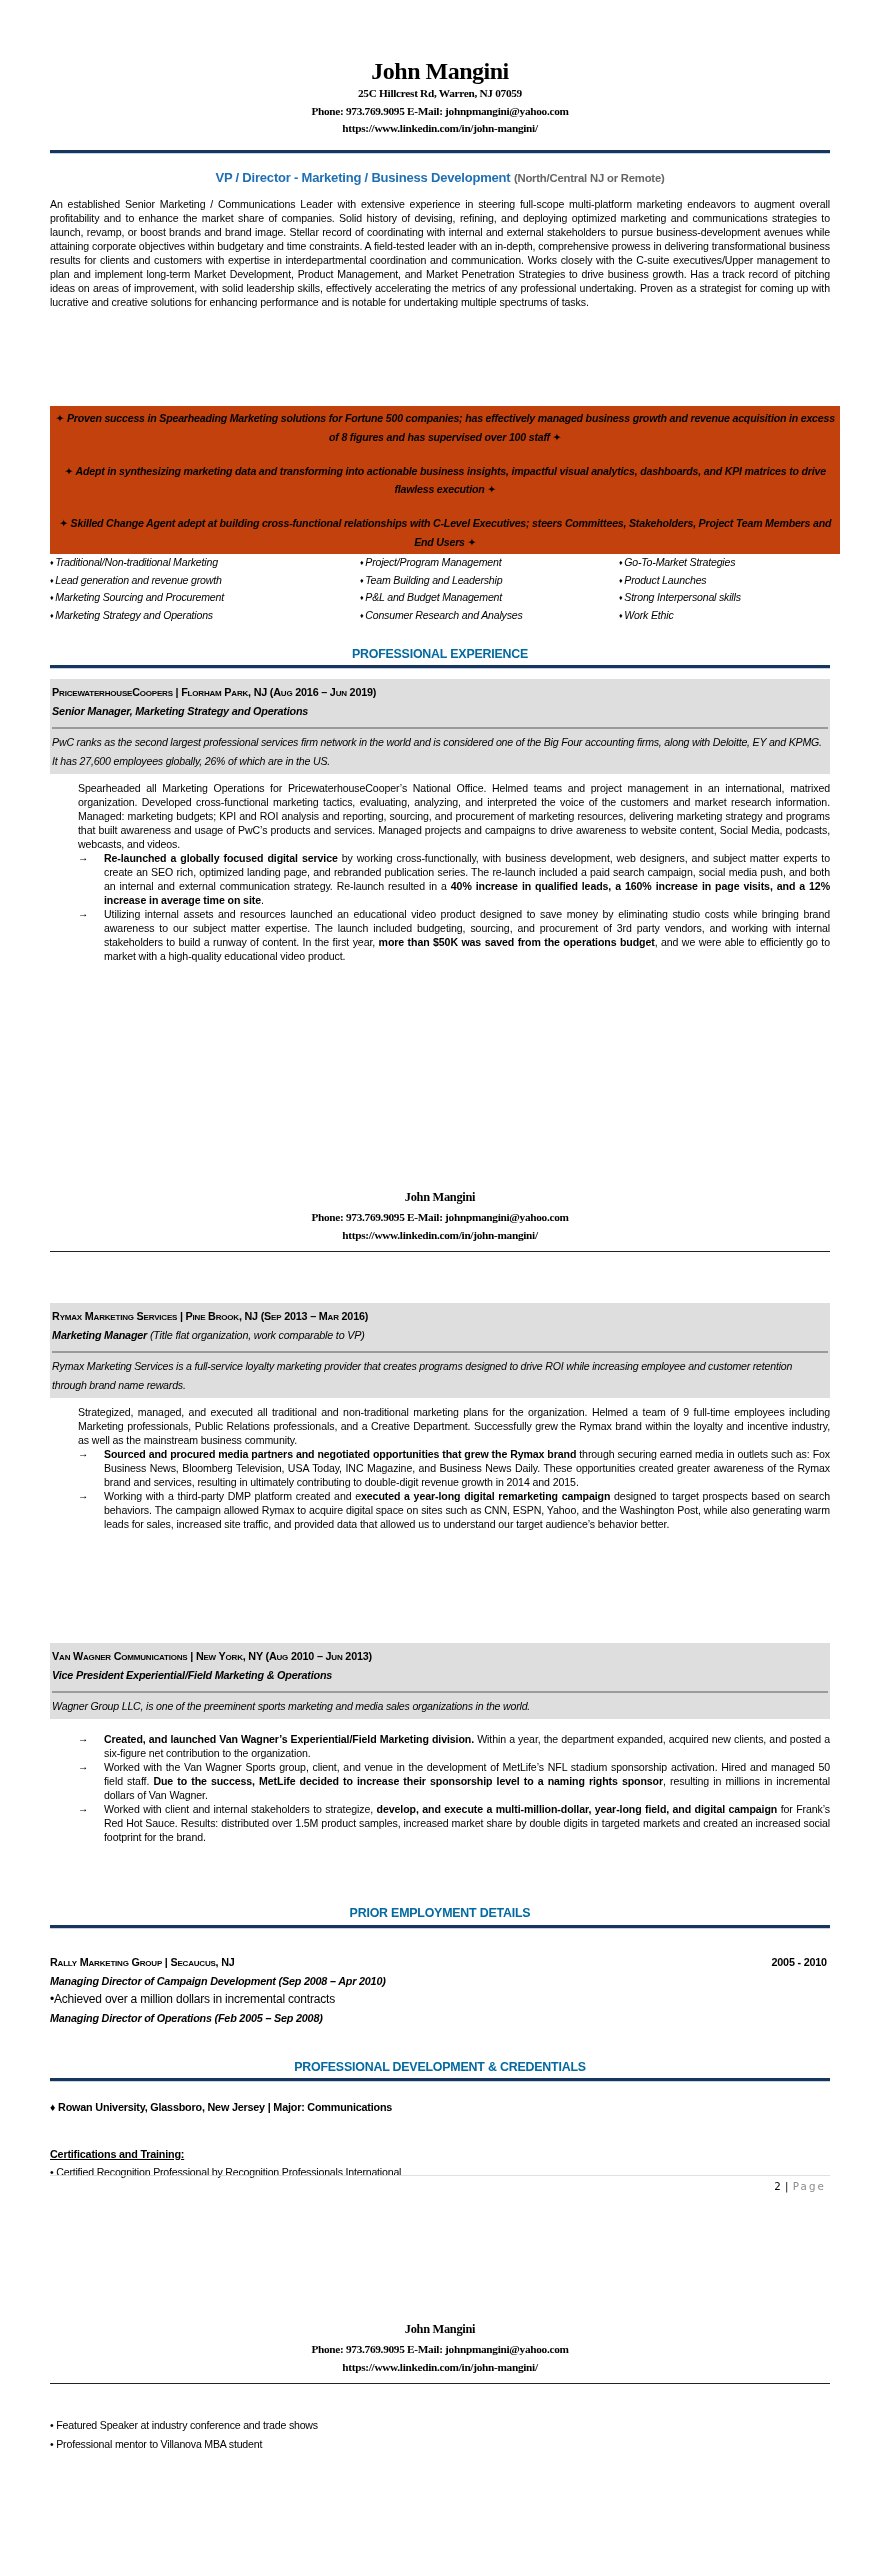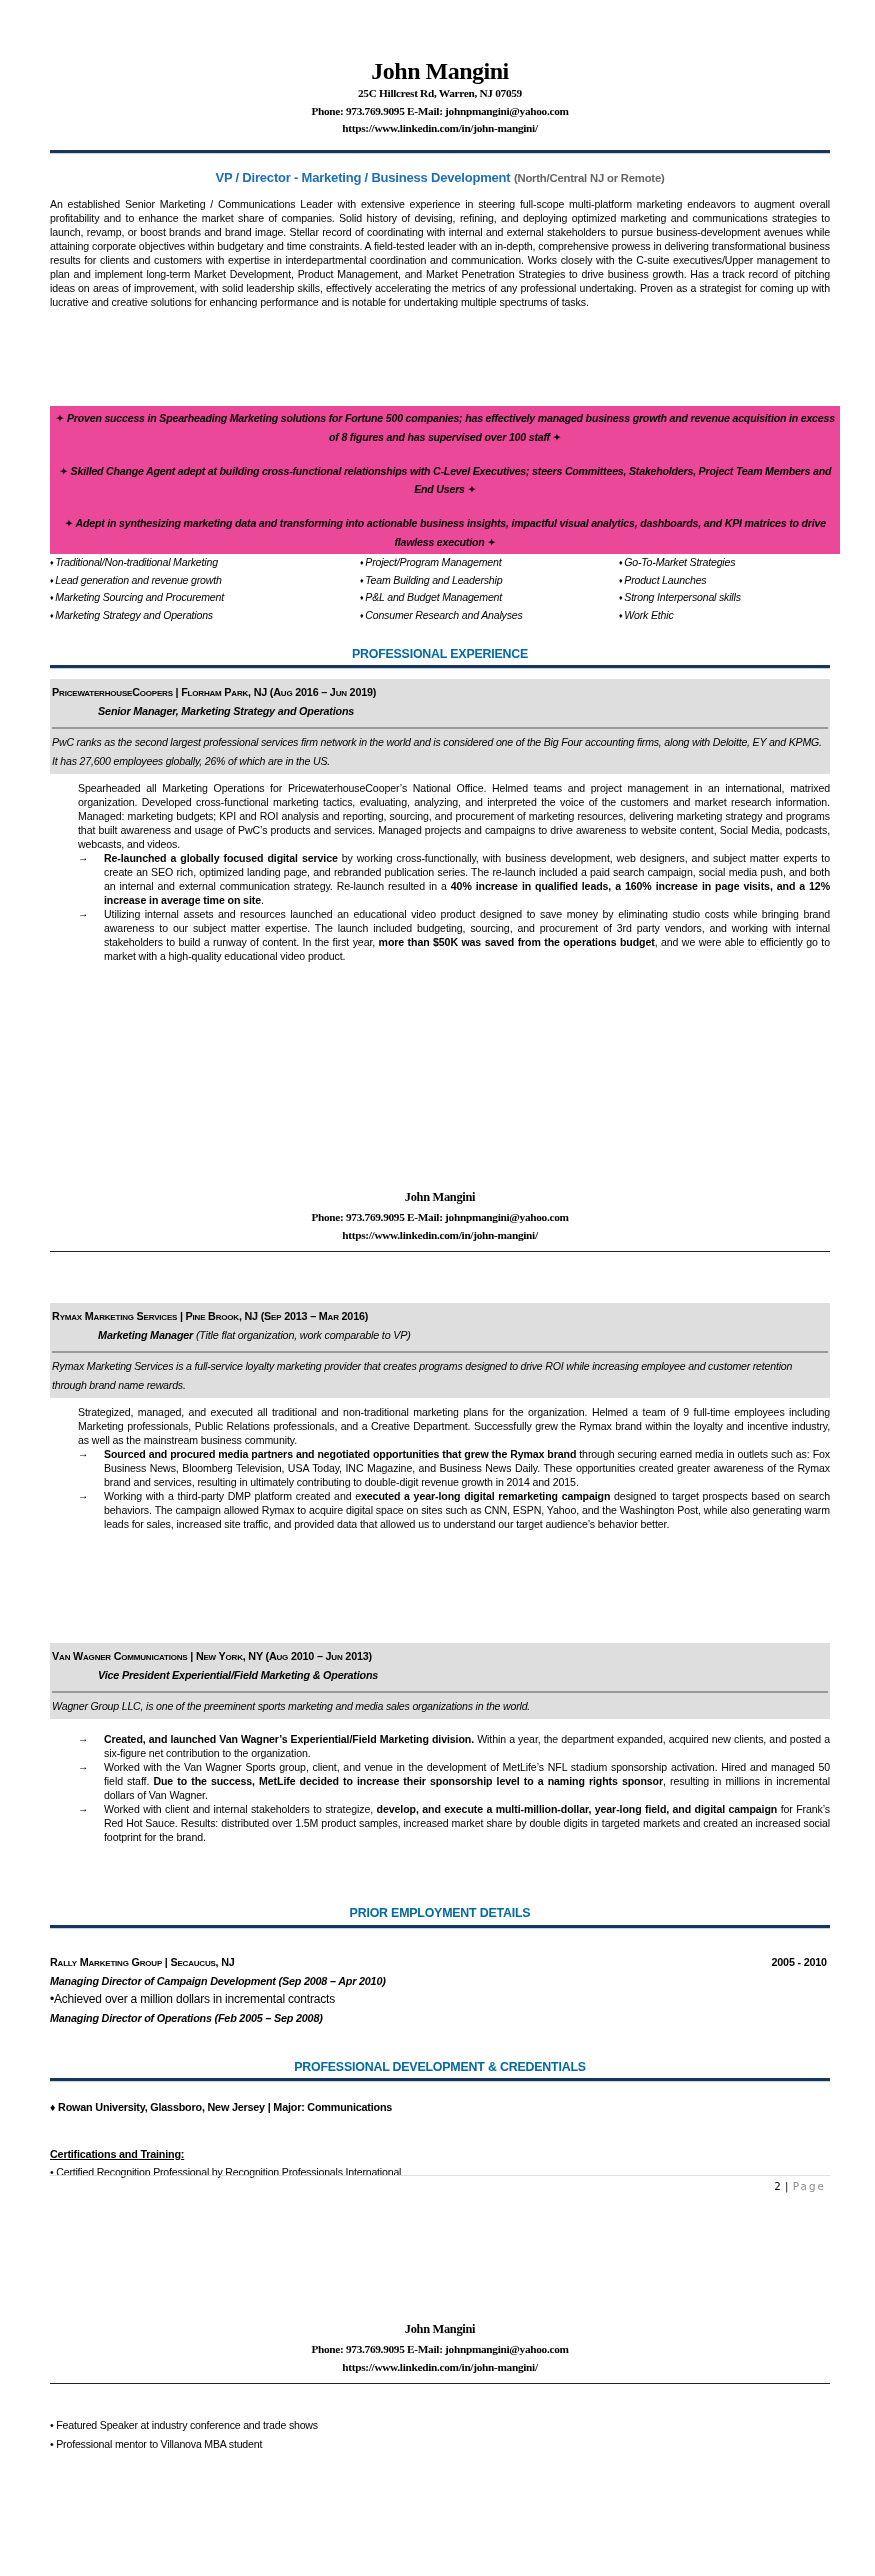--- a/index.html
+++ b/index.html
@@ -10,29 +10,29 @@
   .sans { font-family: "Liberation Sans", "DejaVu Sans", sans-serif; }
   .name-big { font-size: 24px; line-height: 27px; letter-spacing: -0.5px; }
   .contact-line { font-size: 12.4px; line-height: 18.5px; letter-spacing: -0.3px; }
   .rule-navy { height: 3.1px; background: #17365d; border-bottom: 0.5px solid #c7d3e3; }
   .rule-black { height: 1px; background: #222; }
   .rule-light { height: 1px; background: #e0e0e0; }
   .title-line { text-align: center; font-size: 13px; font-weight: bold; color: #1f6fb5; letter-spacing: -0.2px; }
   .title-line .loc { color: #666; font-weight: bold; font-size: 11.3px; }
   .para { font-size: 10.6px; line-height: 14px; text-align: justify; letter-spacing: -0.1px; }
   .shaded { background: #dedede; }
-  .highlight-box { background: #ec4899; padding: 3.1px 5.2px; }
+  .highlight-box { background: #c2410c; padding: 3.1px 5.2px; }
   .highlight-box p { margin: 0; text-align: center; font-size: 10.6px; line-height: 18.5px; font-weight: bold; font-style: italic; letter-spacing: -0.2px; }
   .highlight-box p + p { margin-top: 15.5px; }
   .skills { display: grid; grid-template-columns: 310px 259px 206px; font-size: 10.6px; line-height: 16.5px; font-style: italic; letter-spacing: -0.2px; }
   .skills span::before { content: "\2666\00a0"; font-style: normal; font-size: 7.2px; vertical-align: 1px; }
   .sec-head { text-align: center; font-size: 12.4px; font-weight: bold; color: #0369a1; letter-spacing: -0.2px; }
   .job-head { background: #dedede; padding: 4.1px 2.1px 3.1px; }
   .job-head .co { font-size: 10.8px; font-weight: bold; font-variant: small-caps; letter-spacing: -0.2px; line-height: 18.5px; }
-  .job-head .role { font-size: 10.8px; font-weight: bold; font-style: italic; line-height: 18.5px; letter-spacing: -0.2px; margin-left: 46px; }
+  .job-head .role { font-size: 10.8px; font-weight: bold; font-style: italic; line-height: 18.5px; letter-spacing: -0.2px; }
   .job-head .role .note { font-weight: normal; }
   .job-sep { height: 2.1px; background: #9a9a9a; margin: 4.1px 2.1px 4.1px; }
   .job-desc { font-size: 10.6px; font-style: italic; line-height: 18.5px; letter-spacing: -0.2px; padding: 0 2.1px 3.1px; }
   .body-block { padding-left: 28px; }
   .arrow-item { position: relative; padding-left: 26px; }
   .arrow-item .arr { position: absolute; left: 0; top: 0; font-size: 10.3px; }
   .prior .co { font-size: 10.8px; font-weight: bold; font-variant: small-caps; line-height: 18.5px; letter-spacing: -0.2px; display: flex; justify-content: space-between; }
   .prior .role { font-size: 10.8px; font-weight: bold; font-style: italic; line-height: 18.5px; letter-spacing: -0.2px; }
   .prior .ach { font-size: 12px; line-height: 18.5px; letter-spacing: -0.2px; }
   .edu { font-size: 10.8px; font-weight: bold; line-height: 18.5px; letter-spacing: -0.2px; }
@@ -57,22 +57,22 @@
 
   <div class="content sans title-line" style="top:170px;">
     <span>VP / Director - Marketing / Business Development</span>
     <span class="loc">(North/Central NJ or Remote)</span>
   </div>
 
   <div class="content sans para" style="top:197px;">An established Senior Marketing / Communications Leader with extensive experience in steering full-scope multi-platform marketing endeavors to augment overall profitability and to enhance the market share of companies. Solid history of devising, refining, and deploying optimized marketing and communications strategies to launch, revamp, or boost brands and brand image. Stellar record of coordinating with internal and external stakeholders to pursue business-development avenues while attaining corporate objectives within budgetary and time constraints. A field-tested leader with an in-depth, comprehensive prowess in delivering transformational business results for clients and customers with expertise in interdepartmental coordination and communication. Works closely with the C-suite executives/Upper management to plan and implement long-term Market Development, Product Management, and Market Penetration Strategies to drive business growth. Has a track record of pitching ideas on areas of improvement, with solid leadership skills, effectively accelerating the metrics of any professional undertaking. Proven as a strategist for coming up with lucrative and creative solutions for enhancing performance and is notable for undertaking multiple spectrums of tasks.</div>
 
   <div class="content sans highlight-box" style="top:406px;">
     <p>✦ Proven success in Spearheading Marketing solutions for Fortune 500 companies; has effectively managed business growth and revenue acquisition in excess of 8 figures and has supervised over 100 staff ✦</p>
+    <p>✦ Adept in synthesizing marketing data and transforming into actionable business insights, impactful visual analytics, dashboards, and KPI matrices to drive flawless execution ✦</p>
     <p>✦ Skilled Change Agent adept at building cross-functional relationships with C-Level Executives; steers Committees, Stakeholders, Project Team Members and End Users ✦</p>
-    <p>✦ Adept in synthesizing marketing data and transforming into actionable business insights, impactful visual analytics, dashboards, and KPI matrices to drive flawless execution ✦</p>
   </div>
 
   <div class="content sans skills" style="top:554px;">
     <span>Traditional/Non-traditional Marketing</span>
     <span>Project/Program Management</span>
     <span>Go-To-Market Strategies</span>
     <span>Lead generation and revenue growth</span>
     <span>Team Building and Leadership</span>
     <span>Product Launches</span>
     <span>Marketing Sourcing and Procurement</span>

